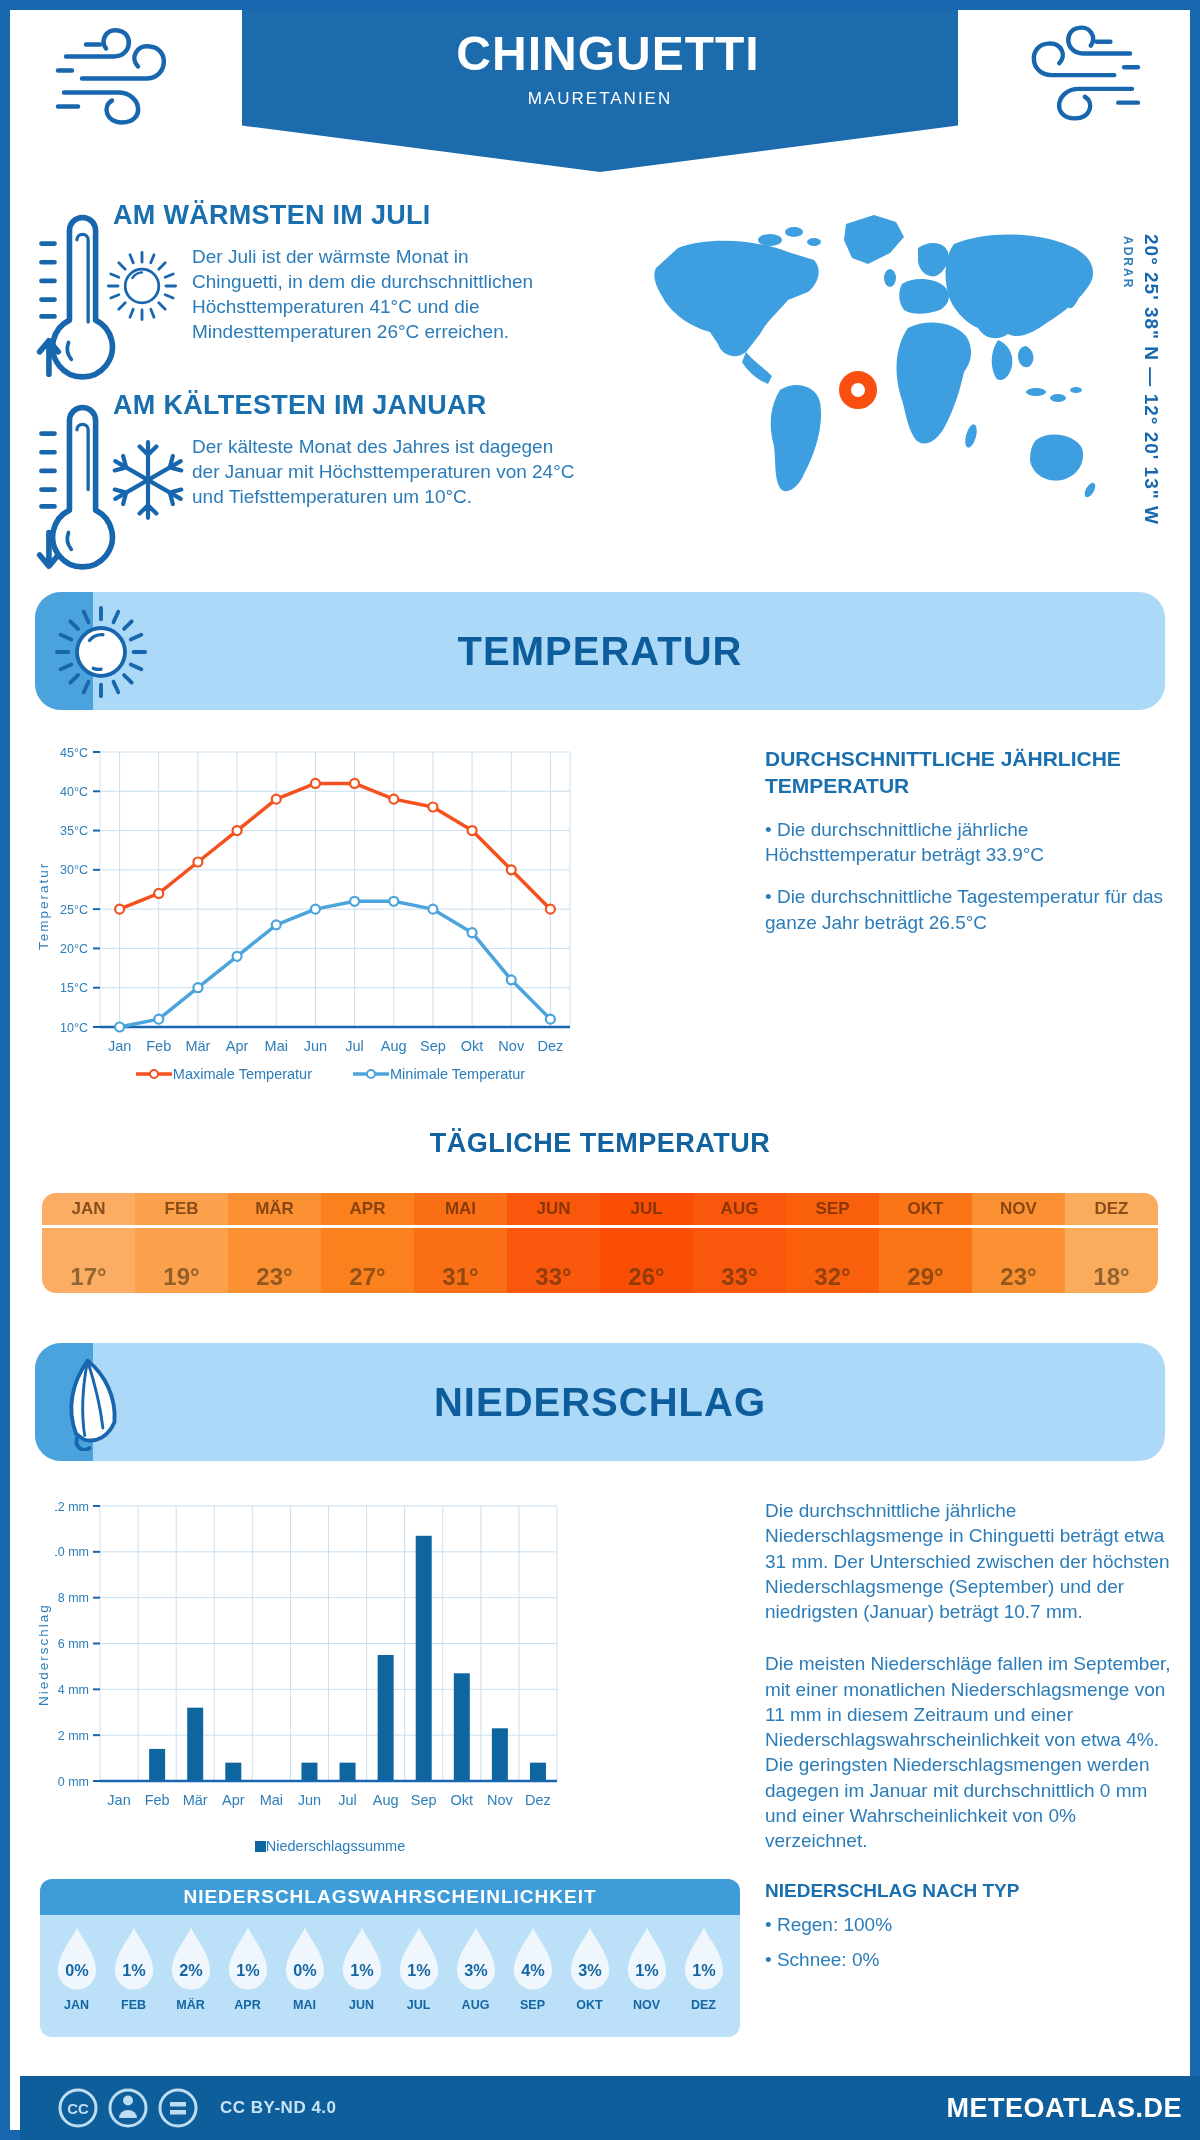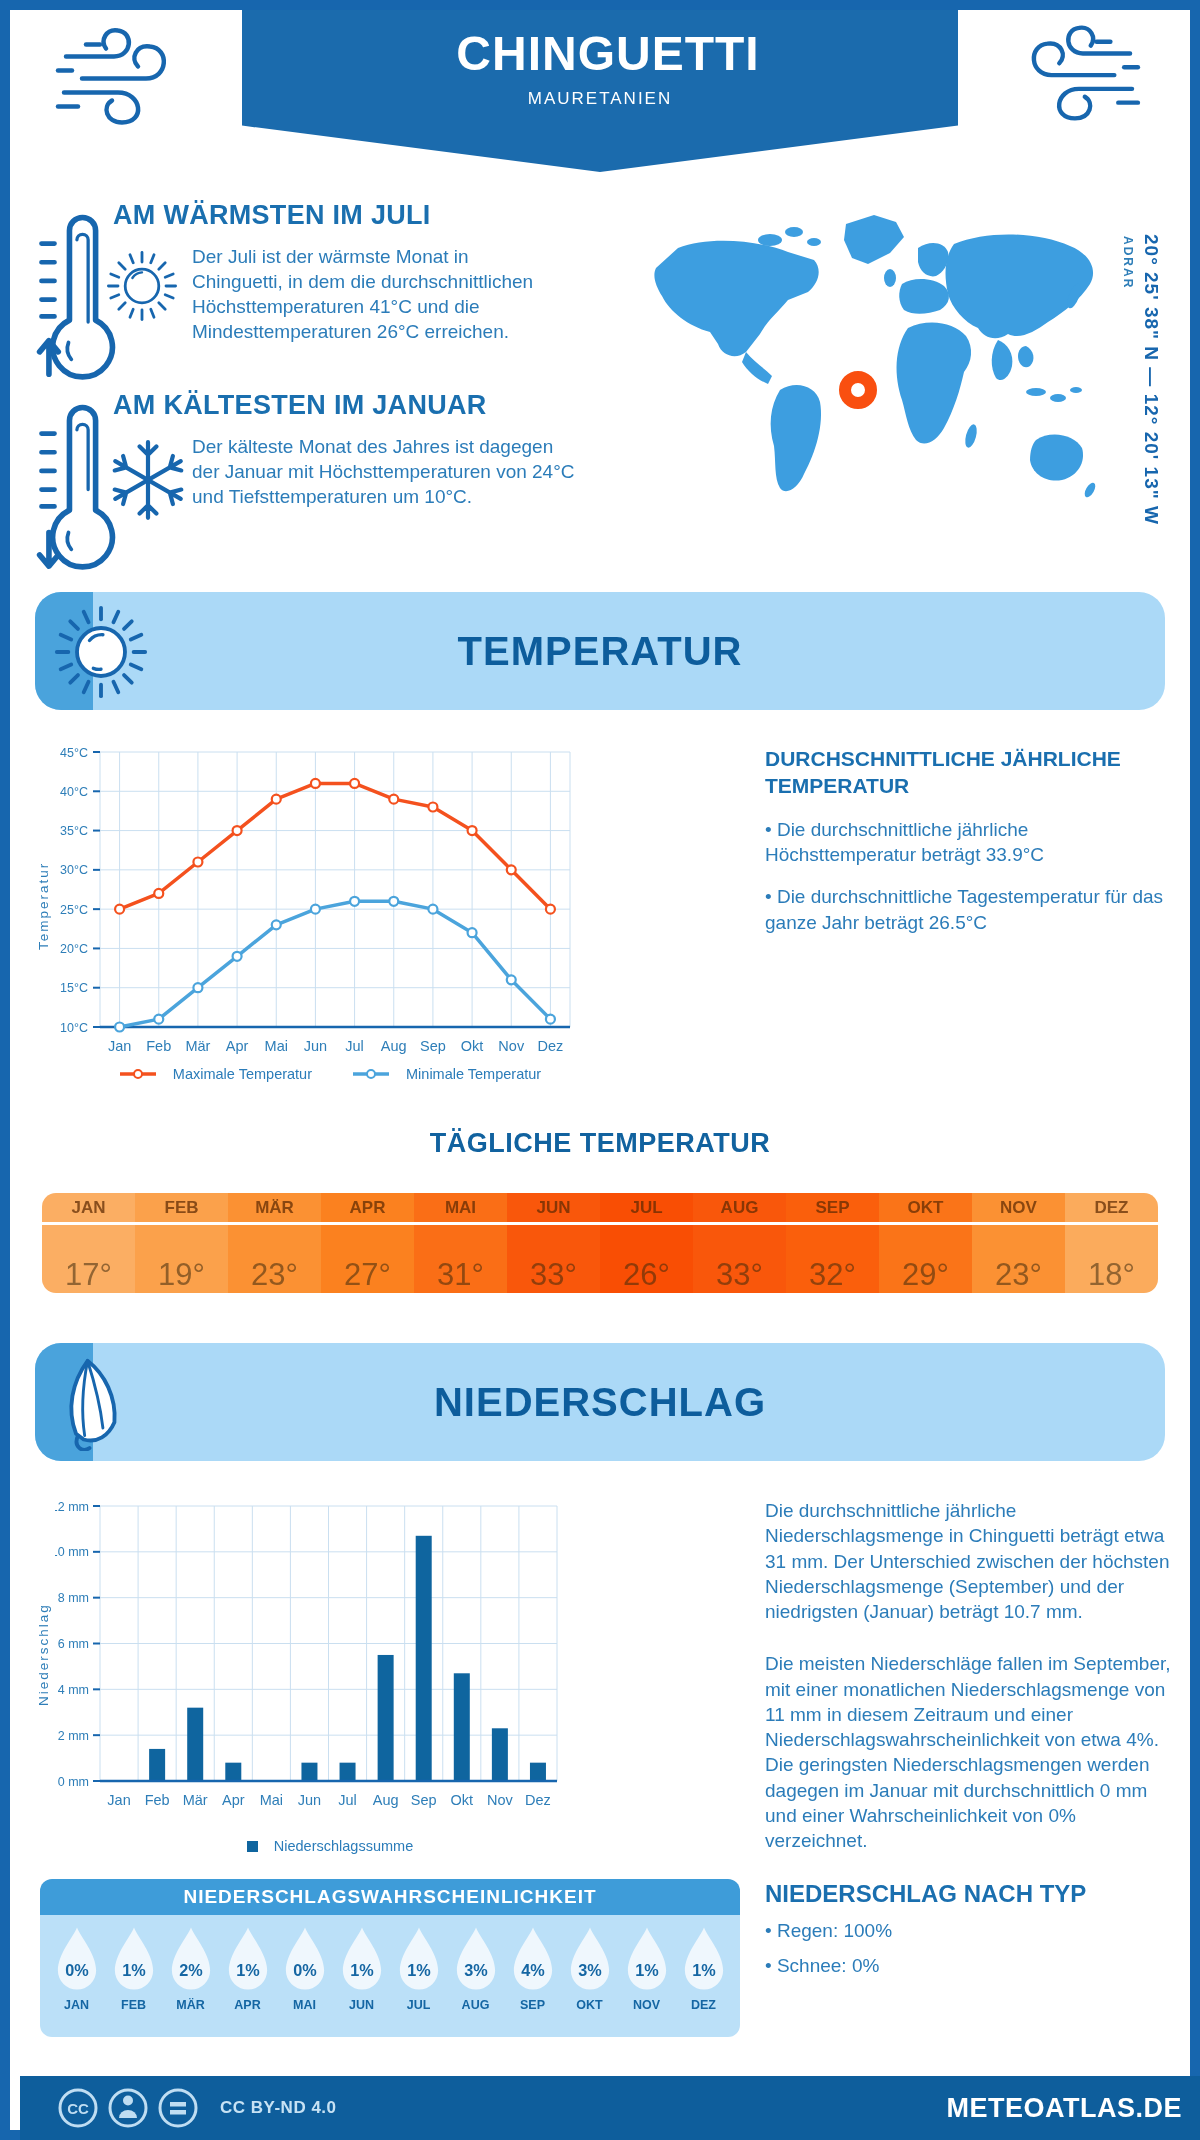--- a/index.html
+++ b/index.html
@@ -43,41 +43,41 @@
   
   .ylabel{position:absolute;writing-mode:vertical-rl;transform:rotate(180deg);font-size:13.5px;
           color:#2E7EB8;letter-spacing:2px;text-align:center;}
   .temp-ylabel{left:36px;top:816px;height:180px;}
   .precip-ylabel{left:36px;top:1560px;height:190px;}
   #temp-chart{position:absolute;left:55px;top:740px;width:530px;height:330px;}
   #precip-chart{position:absolute;left:55px;top:1492px;width:530px;height:325px;}
   .chart-legend{position:absolute;display:flex;justify-content:center;gap:40px;align-items:center;}
   #temp-legend{left:80px;top:1066px;width:500px;}
   #precip-legend{left:80px;top:1838px;width:500px;}
-  .legend-item{display:flex;align-items:center;gap:16px;font-size:14.5px;color:#2B7CB9;}
+  .legend-item{display:flex;align-items:center;gap:0;font-size:14.5px;color:#2B7CB9;}
 
   
   .annual{position:absolute;left:765px;top:746px;width:402px;}
   .annual h3{margin:0;font-size:21px;font-weight:700;color:#1A6FAF;line-height:1.28;}
   .annual p{margin:17px 0 0;font-size:19px;line-height:1.33;color:#2B7CB9;}
 
   .daily-title{position:absolute;left:0;top:1128px;width:100%;text-align:center;margin:0;
                font-size:27px;font-weight:700;color:#11629F;letter-spacing:.5px;}
   #daily-strip{position:absolute;left:42px;top:1193px;width:1116px;height:100px;display:flex;
                border-radius:14px;overflow:hidden;}
   .daily-cell{flex:1;display:flex;flex-direction:column;}
   .daily-month{height:32px;display:flex;align-items:center;justify-content:center;font-size:17px;
                font-weight:700;color:rgba(93,42,3,.72);border-bottom:3px solid #fff;}
-  .daily-value{flex:1;display:flex;align-items:center;justify-content:center;font-size:31px;
-               font-weight:400;color:rgba(62,41,13,.55);margin-top:32px;}
+  .daily-value{flex:1;display:flex;align-items:center;justify-content:center;font-size:24px;
+               font-weight:700;color:rgba(62,41,13,.55);margin-top:32px;}
 
   
   .precip-text{position:absolute;left:765px;top:1498px;width:406px;}
   .precip-text p{margin:0 0 27px;font-size:19px;line-height:1.33;color:#2B7CB9;}
-  .precip-text h3{margin:0 0 10px;font-size:24px;font-weight:700;color:#1A6FAF;}
+  .precip-text h3{margin:0 0 10px;font-size:19px;font-weight:700;color:#1A6FAF;}
   .precip-text p.tb{margin:0 0 9px;}
 
   
   .prob-box{position:absolute;left:40px;top:1879px;width:700px;height:158px;border-radius:12px;overflow:hidden;}
   .prob-header{height:36px;background:#3E9CD9;color:#fff;font-weight:700;font-size:19px;display:flex;
                align-items:center;justify-content:center;letter-spacing:1px;}
   #drops{height:122px;background:#BBE0F8;display:flex;padding:8px 8px 0;}
   .drop-col{flex:1;display:flex;flex-direction:column;align-items:center;}
   .drop-col svg{width:44px;height:72px;}
   .drop-month{font-size:12.5px;font-weight:700;color:#1566A3;margin-top:3px;}

